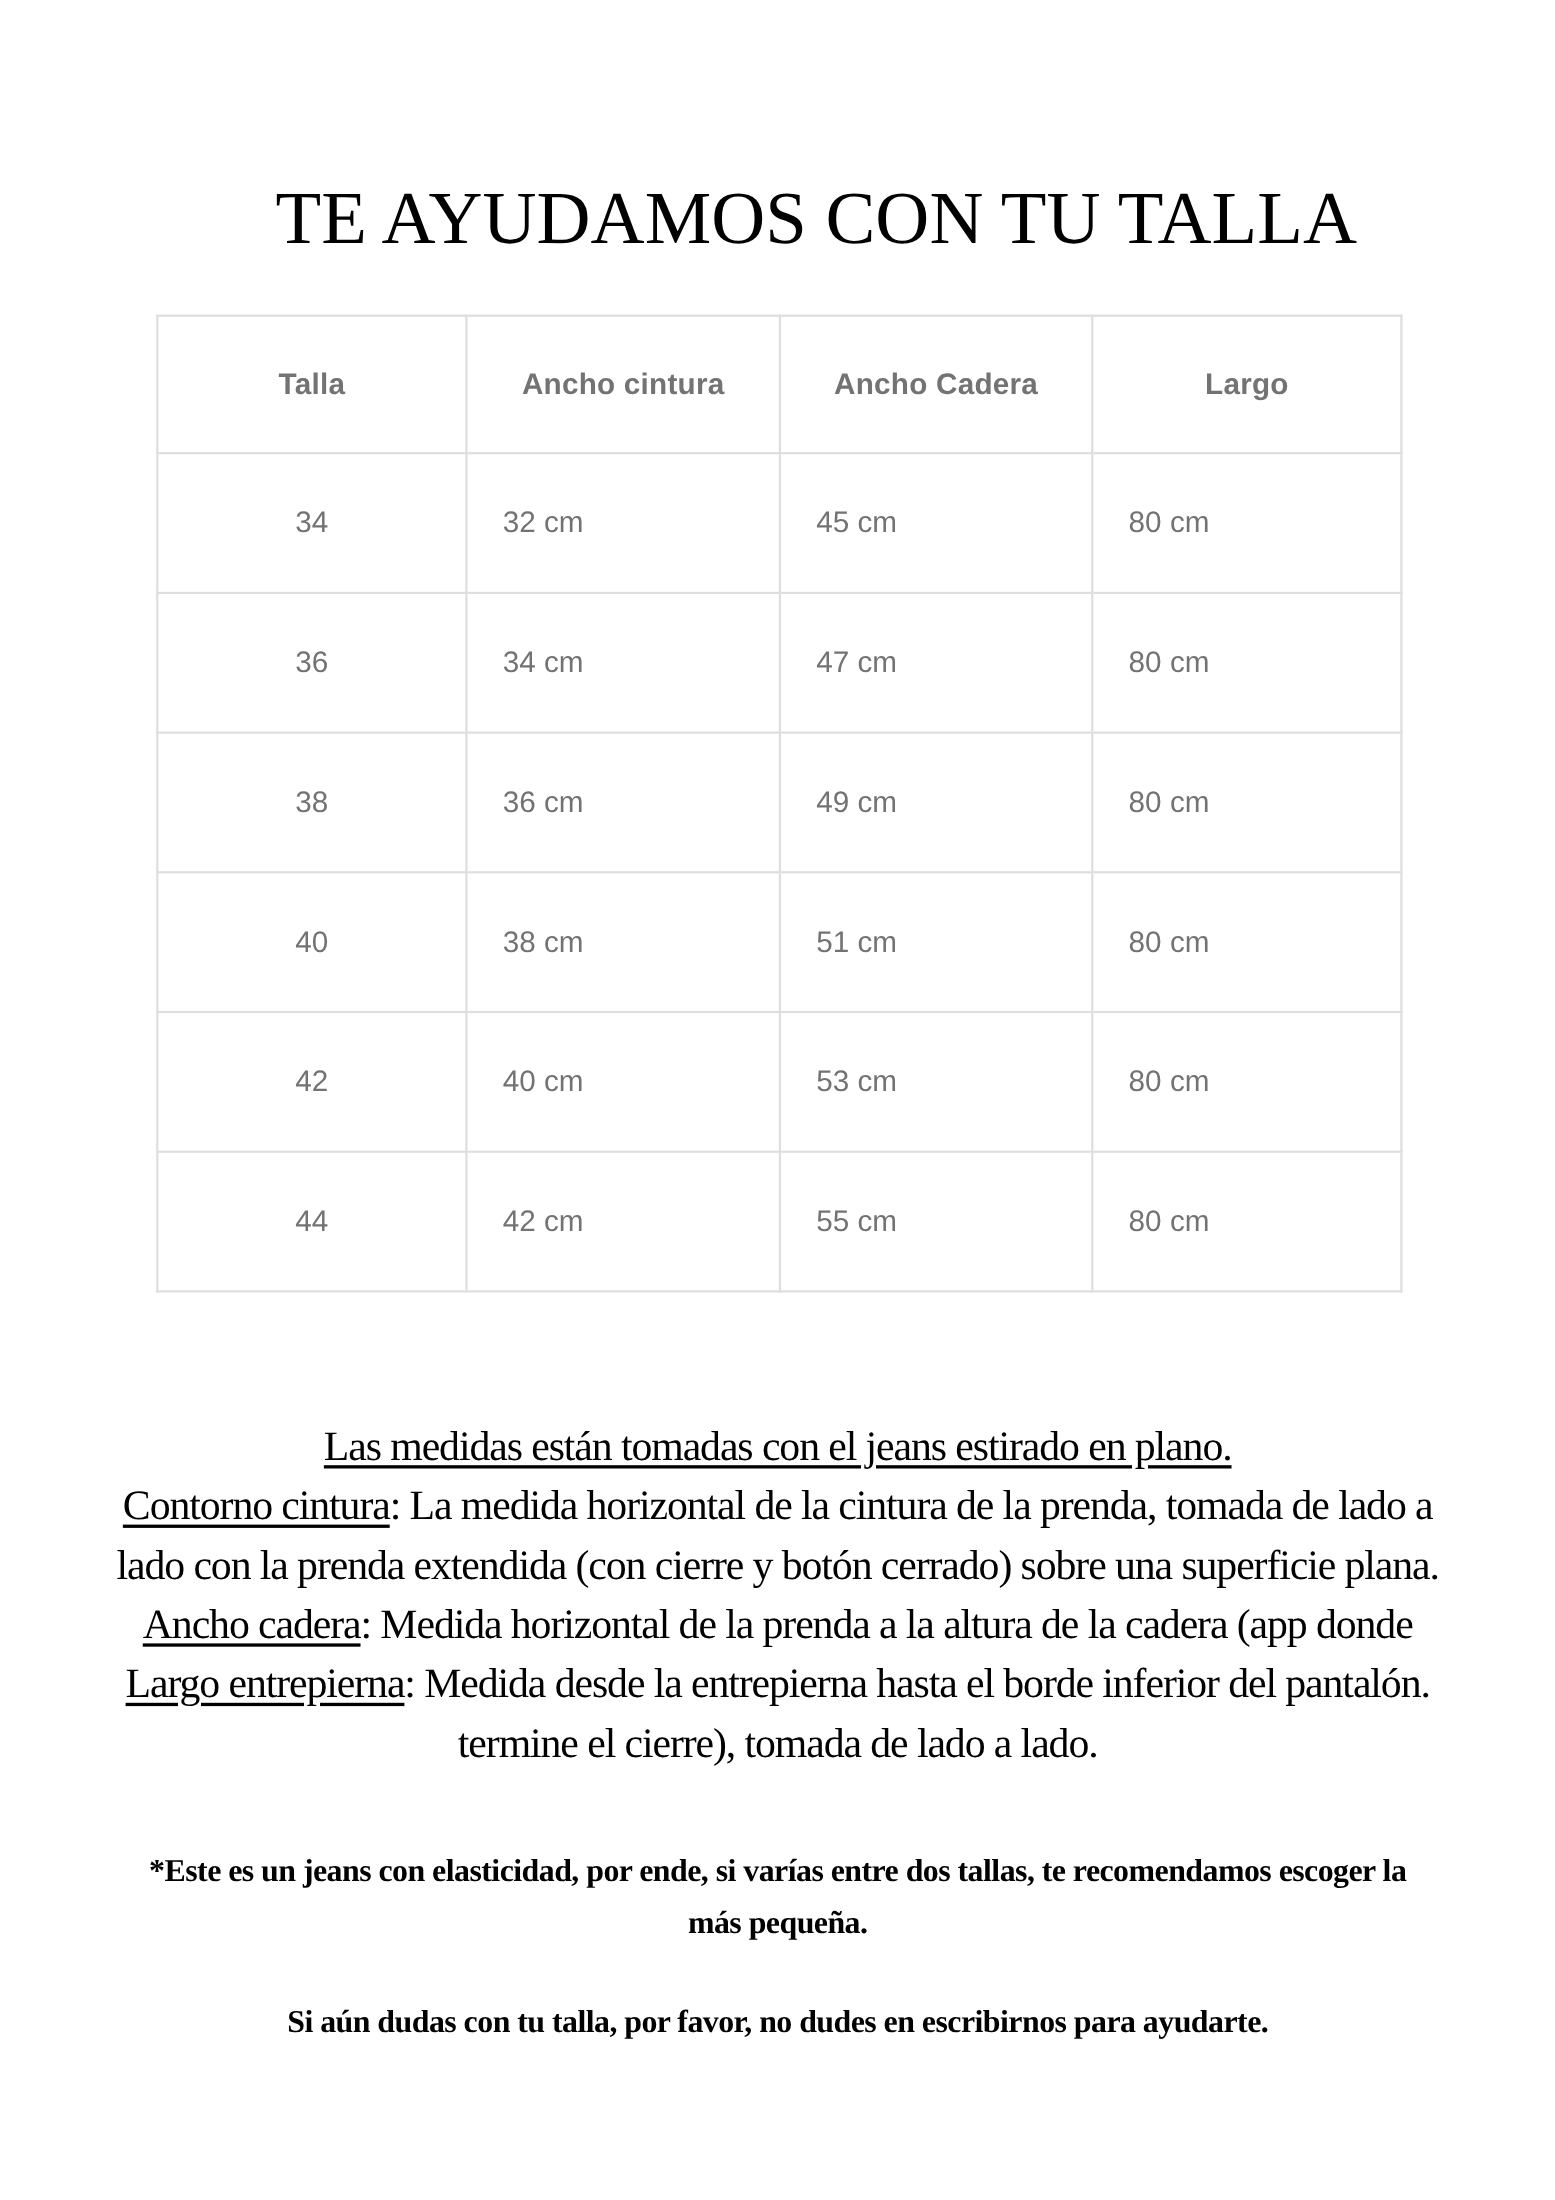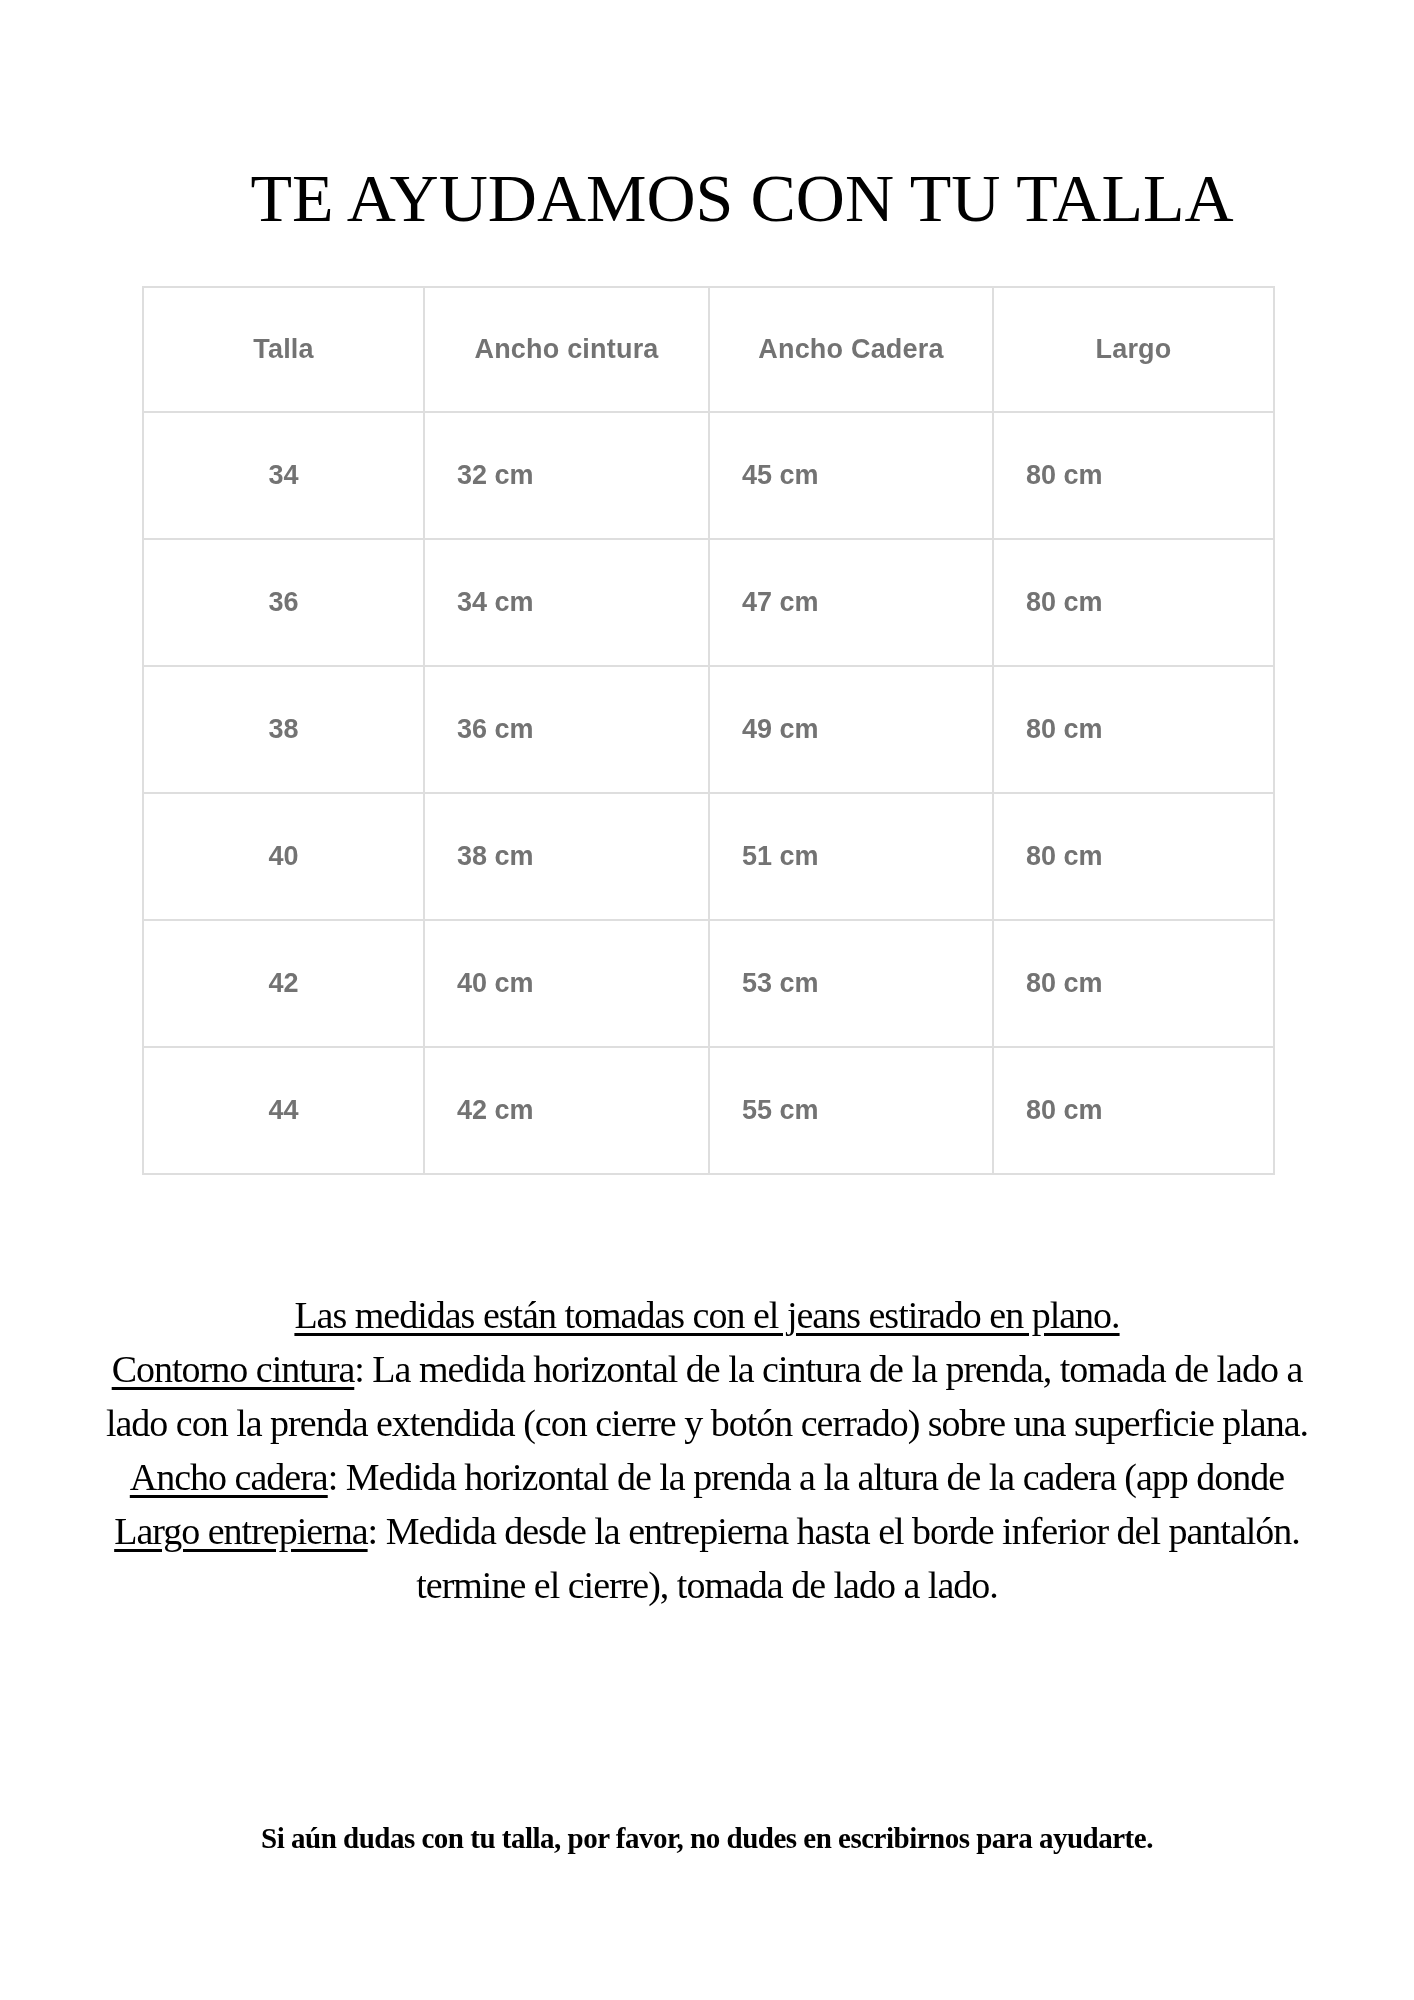--- a/index.html
+++ b/index.html
@@ -33,21 +33,21 @@
     border-collapse:collapse;
     table-layout:fixed;
     font-family:"Liberation Sans", sans-serif;
     color:#737373;
   }
   .size-table td, .size-table th{
     border:2px solid #dedede;
     background:#ffffff;
     vertical-align:middle;
     font-size:27px;
-    font-weight:700;
+    font-weight:400;
   }
   .size-table thead th{
     height:121px;
     font-weight:700;
     text-align:center;
     letter-spacing:0.2px;
   }
   .size-table tbody tr{height:127px;}
   .size-table td.c0{text-align:center;}
   .size-table td.c1,.size-table td.c2,.size-table td.c3{
@@ -159,16 +159,20 @@
 
   <div class="notes">
     <div class="line"><span class="u">Las medidas están tomadas con el jeans estirado en plano.</span><span></span></div>
     <div class="line"><span class="u">Contorno cintura</span><span>: La medida horizontal de la cintura de la prenda, tomada de lado a</span></div>
     <div class="line"><span class="u"></span><span>lado con la prenda extendida (con cierre y botón cerrado) sobre una superficie plana.</span></div>
     <div class="line"><span class="u">Ancho cadera</span><span>: Medida horizontal de la prenda a la altura de la cadera (app donde</span></div>
     <div class="line"><span class="u">Largo entrepierna</span><span>: Medida desde la entrepierna hasta el borde inferior del pantalón.</span></div>
     <div class="line"><span class="u"></span><span>termine el cierre), tomada de lado a lado.</span></div>
   </div>
 
+  <div class="footnote">
+    <div class="line">*Este es un jeans con elasticidad, por ende, si varías entre dos tallas, te recomendamos escoger la</div>
+    <div class="line">más pequeña.</div>
+  </div>
 
   <div class="help-line">Si aún dudas con tu talla, por favor, no dudes en escribirnos para ayudarte.</div>
 
 </div>
 
 </body></html>

